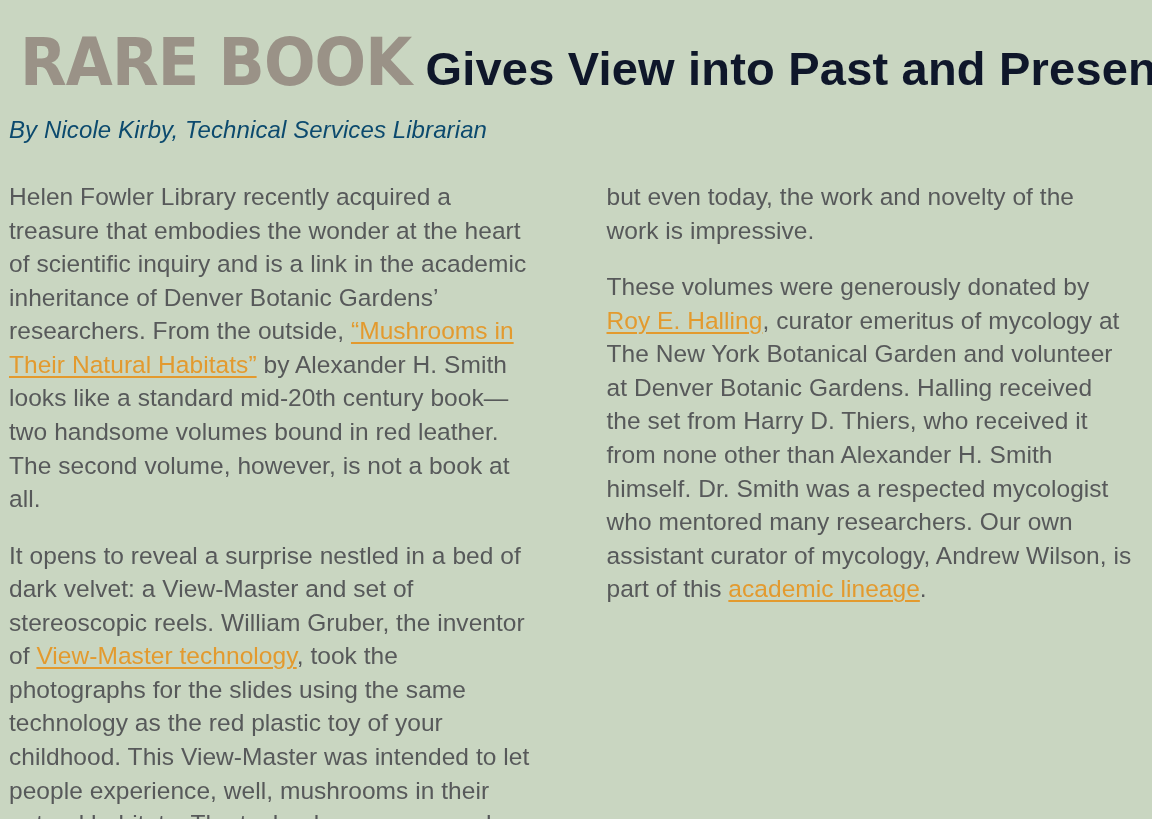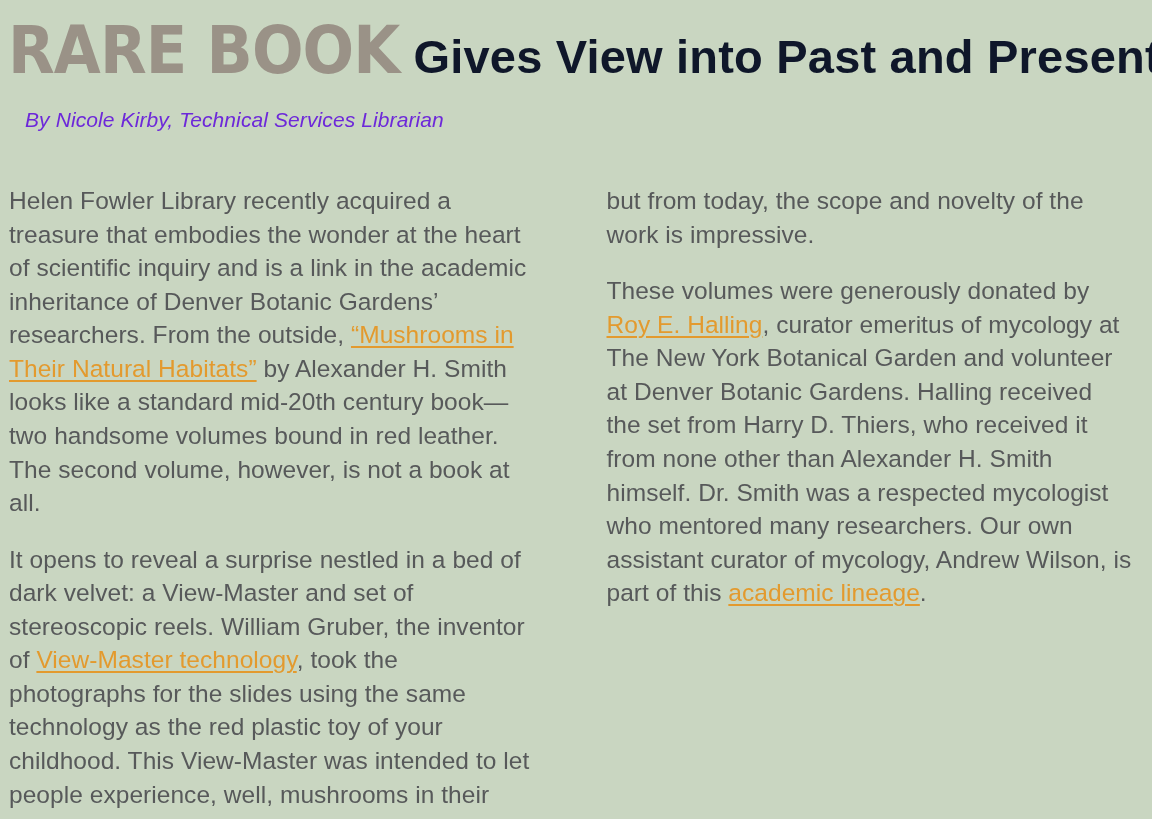--- a/index.html
+++ b/index.html
@@ -17,21 +17,21 @@
     position: relative;
     width: 1152px;
     height: 819px;
     box-sizing: border-box;
     padding: 18px 20px 0 4px;
   }
   .headline {
     display: flex;
     align-items: baseline;
     flex-wrap: nowrap;
-    margin: 0;
+    margin: 12px;
     padding: 0 0 0 4px;
     line-height: 1;
     text-align: right;
   }
   .headline-strong {
     font-family: "DejaVu Sans", sans-serif;
     font-weight: 700;
     font-size: 66px;
     letter-spacing: -1px;
     color: #9a9287;
@@ -45,24 +45,24 @@
     font-weight: 700;
     font-size: 47px;
     color: #0f172a;
     letter-spacing: 0.2px;
     margin-left: -20px;
     white-space: nowrap;
   }
   .byline {
     font-family: "Liberation Sans", sans-serif;
     font-style: italic;
-    font-size: 21px;
-    color: #6d28d9;
+    font-size: 24px;
+    color: #0c4a6e;
     padding: 8px 0 0 5px;
-    margin: 16px;
+    margin: 0;
     letter-spacing: 0.1px;
   }
   .columns {
     display: flex;
     gap: 72px;
     padding: 20px 0 0 5px;
   }
   .col {
     width: 540px;
   }
@@ -98,18 +98,18 @@
   <div class="byline">By Nicole Kirby, Technical Services Librarian</div>
 
   <div class="columns">
 
     <div class="col">
       <p><span>Helen Fowler Library recently acquired a treasure that embodies the wonder at the heart of scientific inquiry and is a link in the academic inheritance of Denver Botanic Gardens’ researchers. From the outside, </span><a class="lnk">“Mushrooms in Their Natural Habitats”</a><span> by Alexander H. Smith looks like a standard mid-20th century book—two handsome volumes bound in red leather. The second volume, however, is not a book at all.</span></p>
       <p><span>It opens to reveal a surprise nestled in a bed of dark velvet: a View-Master and set of stereoscopic reels. William Gruber, the inventor of </span><a class="lnk">View-Master technology</a><span>, took the photographs for the slides using the same technology as the red plastic toy of your childhood. This View-Master was intended to let people experience, well, mushrooms in their natural habitats. The technology was new when the book was published in 1949,</span></p>
     </div>
 
     <div class="col">
-      <p>but from today, the scope and novelty of the work is impressive.</p>
+      <p>but even today, the work and novelty of the work is impressive.</p>
       <p><span>These volumes were generously donated by </span><a class="lnk">Roy E. Halling</a><span>, curator emeritus of mycology at The New York Botanical Garden and volunteer at Denver Botanic Gardens. Halling received the set from Harry D. Thiers, who received it from none other than Alexander H. Smith himself. Dr. Smith was a respected mycologist who mentored many researchers. Our own assistant curator of mycology, Andrew Wilson, is part of this </span><a class="lnk">academic lineage</a><span>.</span></p>
     </div>
 
   </div>
 </div>
 
 </body></html>

